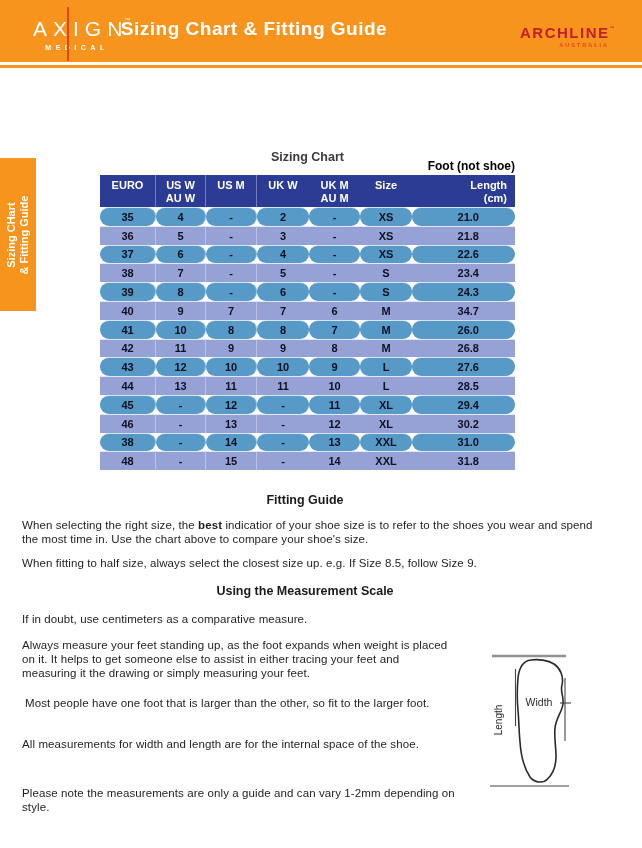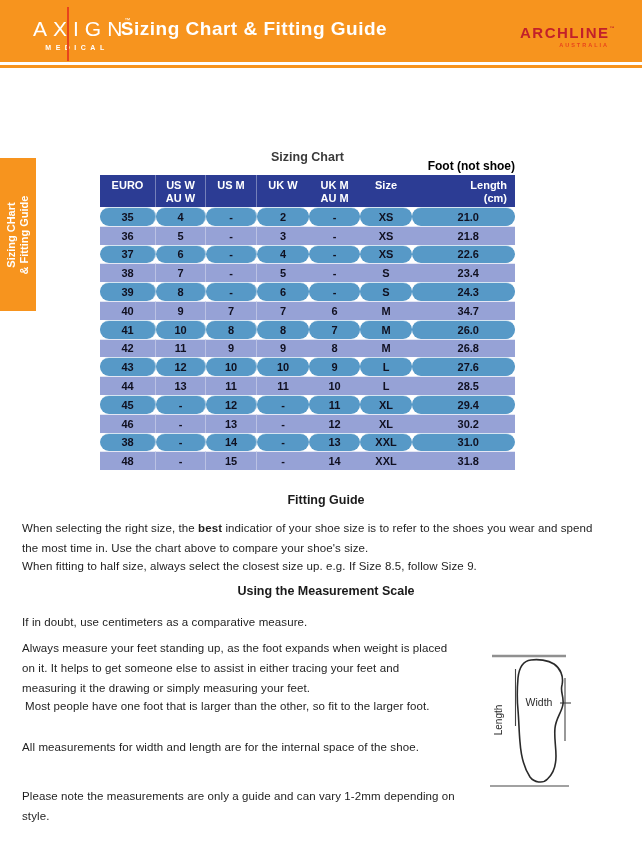--- a/index.html
+++ b/index.html
@@ -39,22 +39,22 @@
   table.sizing th:last-child,table.sizing td:last-child{text-align:right;}
   table.sizing th:last-child{padding-right:8px;}
   table.sizing td:last-child{padding-right:36px;}
   table.sizing td{font-size:11px;font-weight:bold;color:#101020;text-align:center;
                   height:17.8px;padding:0;border-top:1px solid rgba(255,255,255,.75);}
   table.sizing td:nth-child(-n+3),table.sizing th:nth-child(-n+3){border-right:1px solid rgba(255,255,255,.35);}
   tr.r-blue td{background:var(--row-blue,#5799C7);border-radius:9px;}
   tr.r-peri td{background:var(--row-periwinkle,#96A2D6);}
 
   
-  .h-center{position:absolute;left:0;width:610px;text-align:center;font-size:12.5px;font-weight:bold;color:#1a1a1a;padding-left:21px;}
-  .para{position:absolute;font-size:11.5px;line-height:20px;color:#1e1e1e;letter-spacing:.1px;}
+  .h-center{position:absolute;left:0;width:610px;text-align:center;font-size:12.5px;font-weight:bold;color:#1a1a1a;}
+  .para{position:absolute;font-size:11.5px;line-height:14px;color:#1e1e1e;letter-spacing:.1px;}
 
   
   .foot-diagram{position:absolute;left:486px;top:648px;}
   .foot-diagram text{font-family:"Liberation Sans","DejaVu Sans",sans-serif;fill:#2a2a2a;}
 </style>
 </head>
 <body>
 
 <div class="page">
 

